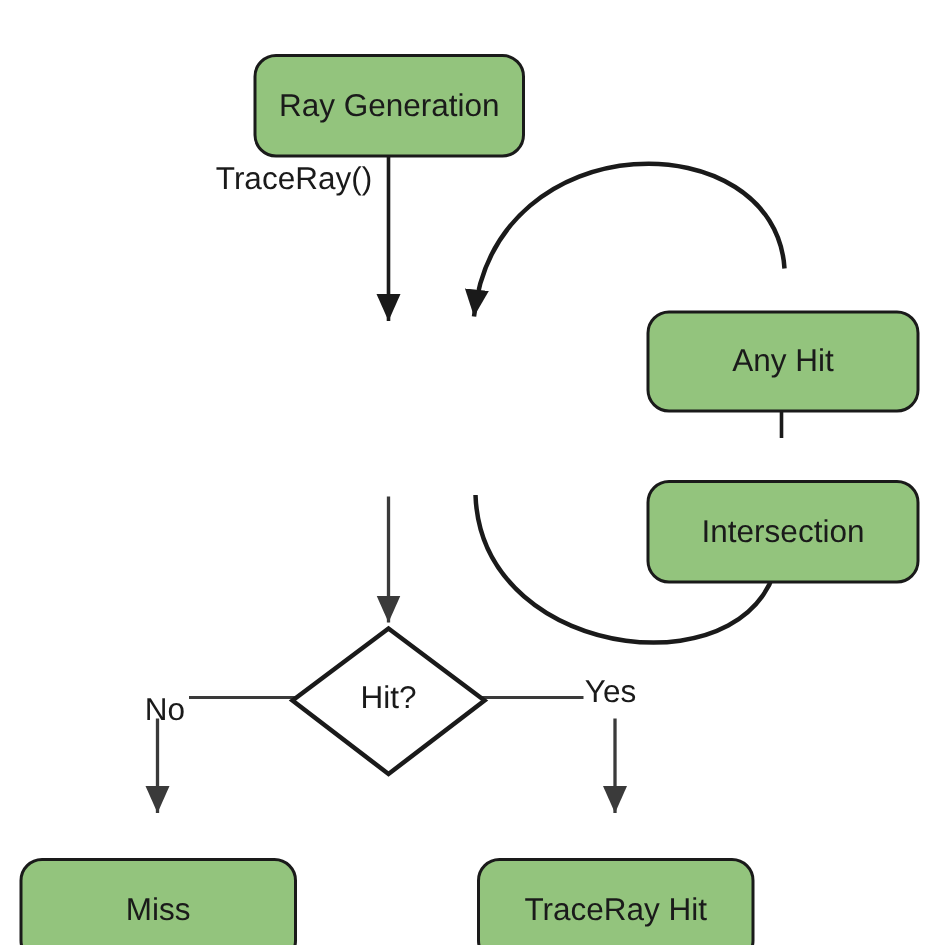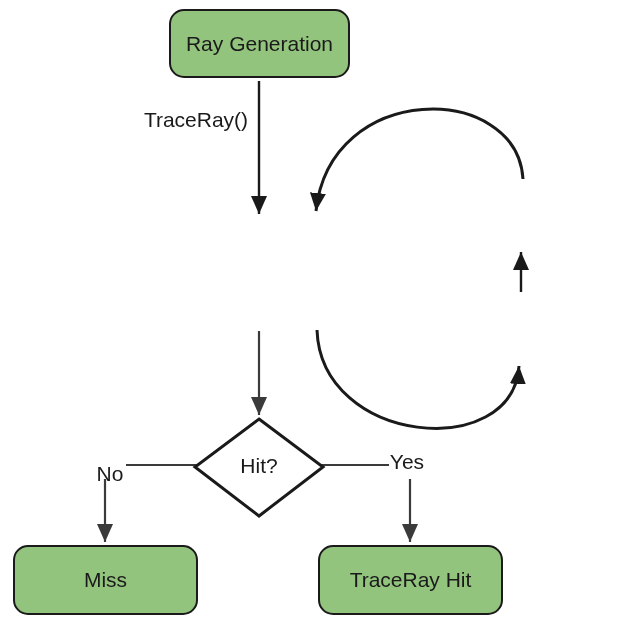--- a/index.html
+++ b/index.html
@@ -16,21 +16,21 @@
     position:relative;width:625px;height:630px;background:var(--color-background);
     font-family:"Liberation Sans",sans-serif;color:var(--color-text);overflow:hidden;
   }
   svg.wires{position:absolute;left:0;top:0;width:625px;height:630px;}
   .node{
     position:absolute;display:flex;align-items:center;justify-content:center;
     border:2.5px solid var(--color-node_border);border-radius:15px;
     font-size:21px;line-height:1.32;text-align:center;box-sizing:border-box;
     padding:4px 10px;
   }
-  .green{background:var(--color-node_green);}
+  .green{background:var(--color-node_green);margin-top:27px;}
   .gray{background:var(--color-node_gray);}
   .edge-label{
     position:absolute;font-size:21px;text-align:center;white-space:nowrap;
   }
 </style>
 </head>
 <body>
 
 <div id="canvas">
 
@@ -61,21 +61,23 @@
     <line x1="321" y1="465" x2="389" y2="465" stroke="#3A3A3A" stroke-width="2"></line>
 
     <line x1="410" y1="479" x2="410" y2="542" stroke="#3A3A3A" stroke-width="2.2" marker-end="url(#ah-gray)"></line>
 
     <polygon points="259,419 323,467 259,516 195,467" fill="#FFFFFF" stroke="#1A1A1A" stroke-width="3" stroke-linejoin="miter"></polygon>
   </svg>
 
   <div class="node green" style="left:169px;top:9px;width:181px;height:69px;">Ray Generation</div>
 
 
+  <div class="node green" style="left:431px;top:180px;width:182px;height:68px;">Any Hit</div>
 
+  <div class="node green" style="left:431px;top:293px;width:182px;height:69px;">Intersection</div>
 
   <div class="node green" style="left:13px;top:545px;width:185px;height:70px;">Miss</div>
 
   <div class="node green" style="left:318px;top:545px;width:185px;height:70px;">TraceRay Hit</div>
 
   <span class="edge-label" style="left:116px;top:108px;width:160px;text-align:center;">TraceRay()</span>
 
   <span class="edge-label" style="left:199px;top:454px;width:120px;">Hit?</span>
 
   <span class="edge-label" style="left:80px;top:462px;width:60px;">No</span>

